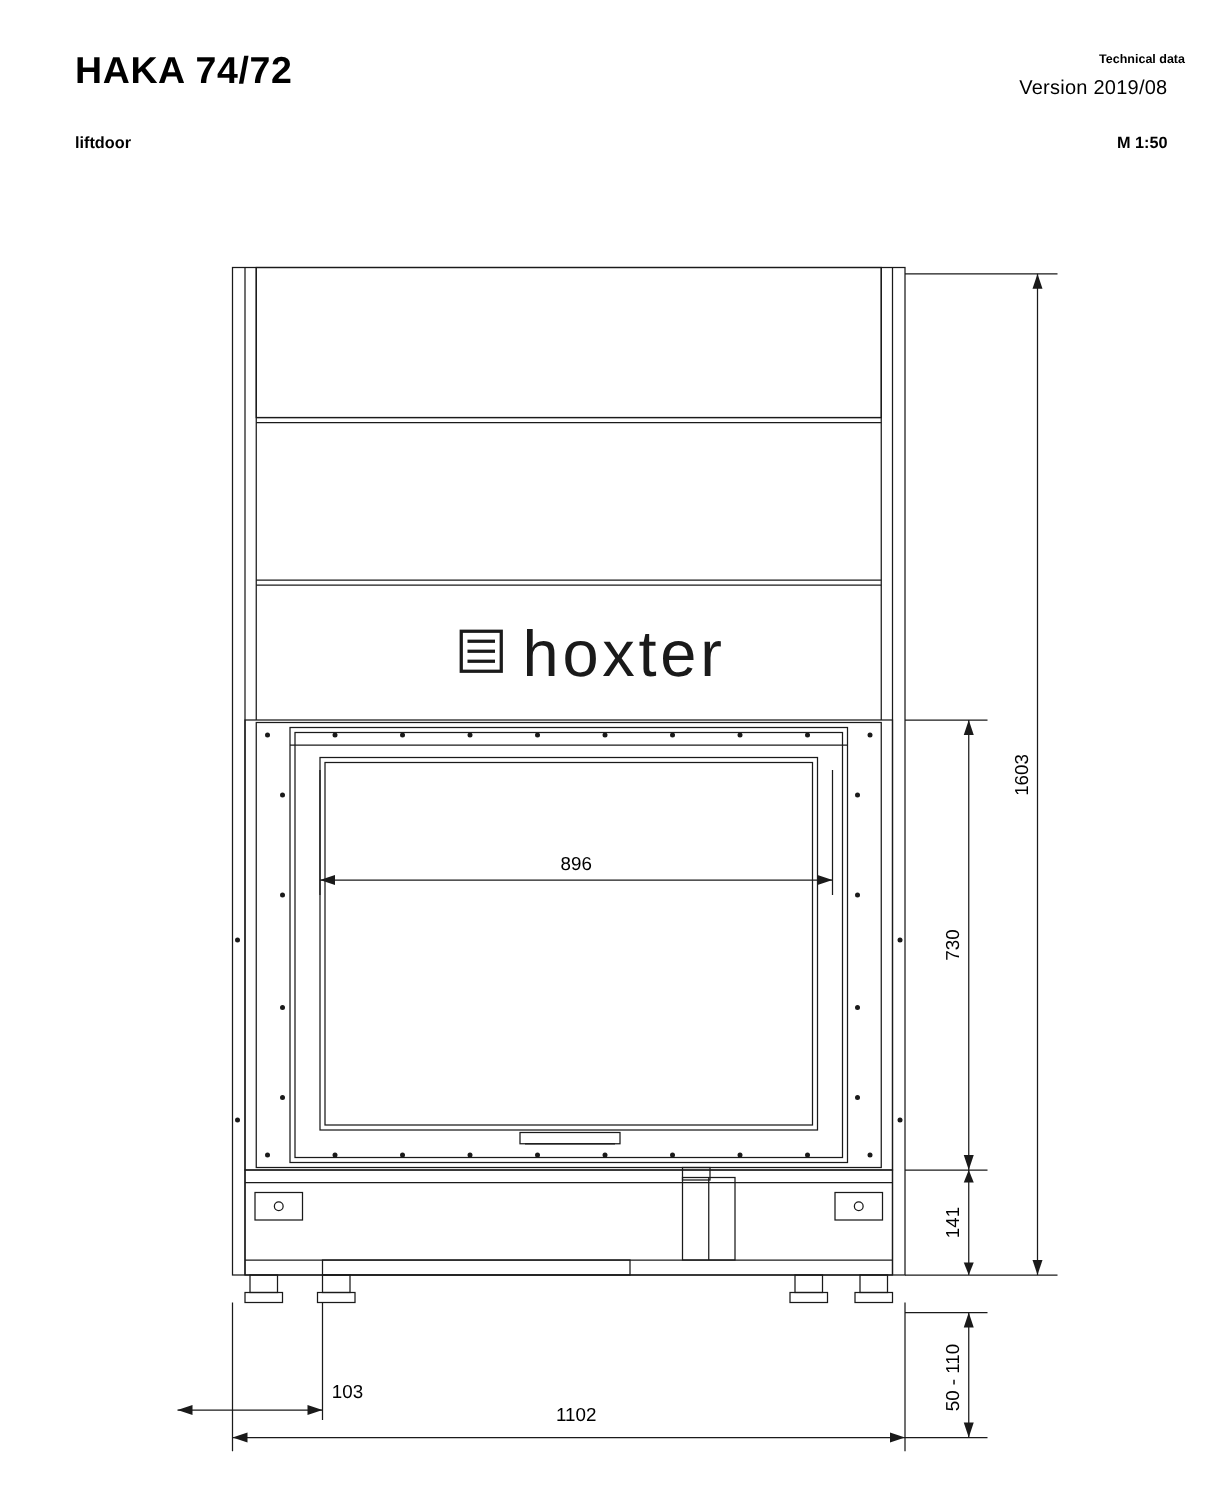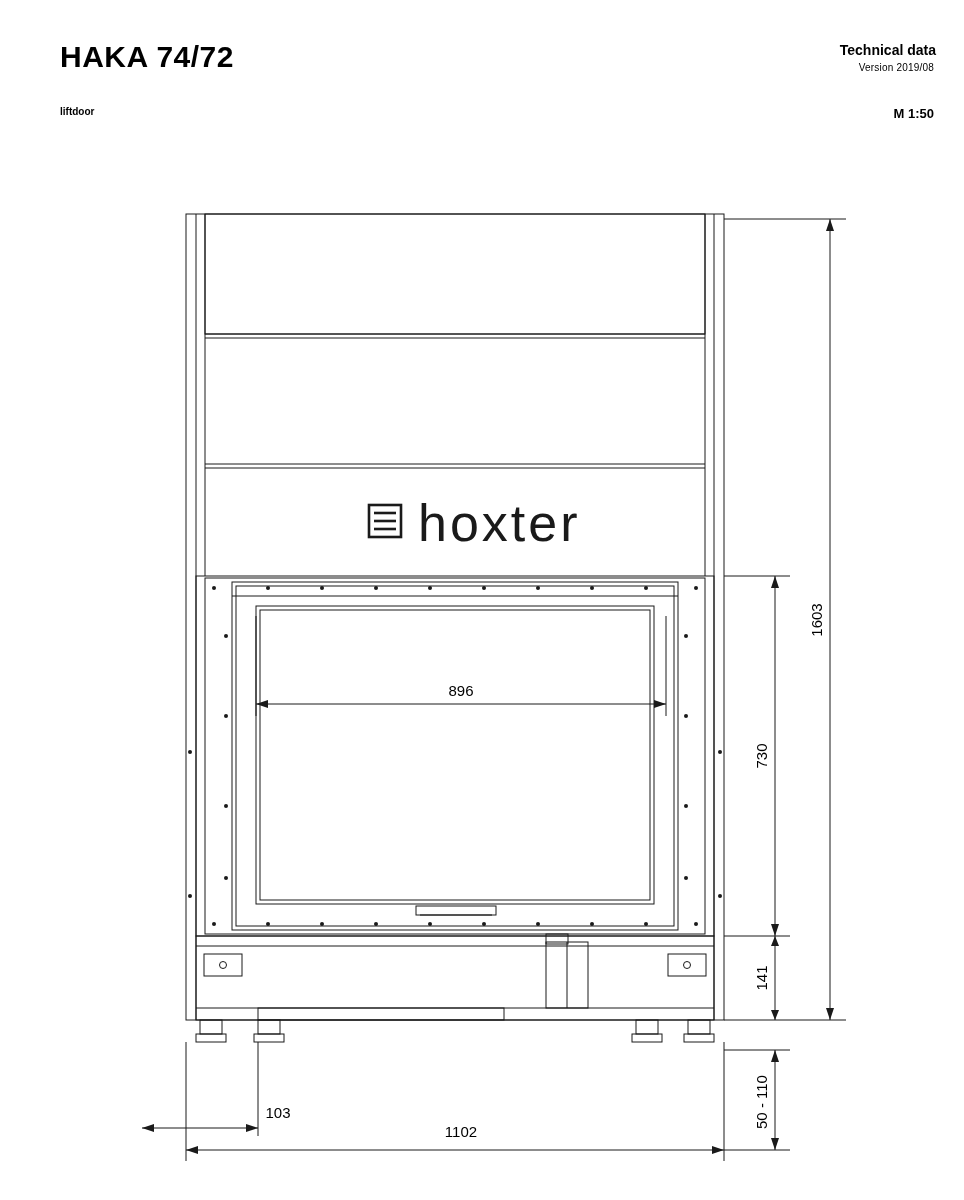--- a/index.html
+++ b/index.html
@@ -28,36 +28,36 @@
     left: 60px;
     top: 40px;
     font-size: 30px;
     font-weight: bold;
     letter-spacing: 0.5px;
   }
   .subtitle {
     position: absolute;
     left: 60px;
     top: 106px;
+    font-size: 13px;
+    font-weight: bold;
+  }
+  .tech-data {
+    position: absolute;
+    right: 16px;
+    top: 42px;
     font-size: 10px;
-    font-weight: bold;
-  }
-  .tech-data {
-    position: absolute;
-    right: 28px;
-    top: 42px;
-    font-size: 14px;
     font-weight: bold;
     text-align: right;
   }
   .version {
     position: absolute;
     right: 30px;
     top: 62px;
-    font-size: 10px;
+    font-size: 16px;
     text-align: center;
     letter-spacing: 0.2px;
   }
   .scale {
     position: absolute;
     right: 30px;
     top: 106px;
     font-size: 13px;
     font-weight: bold;
     text-align: right;

